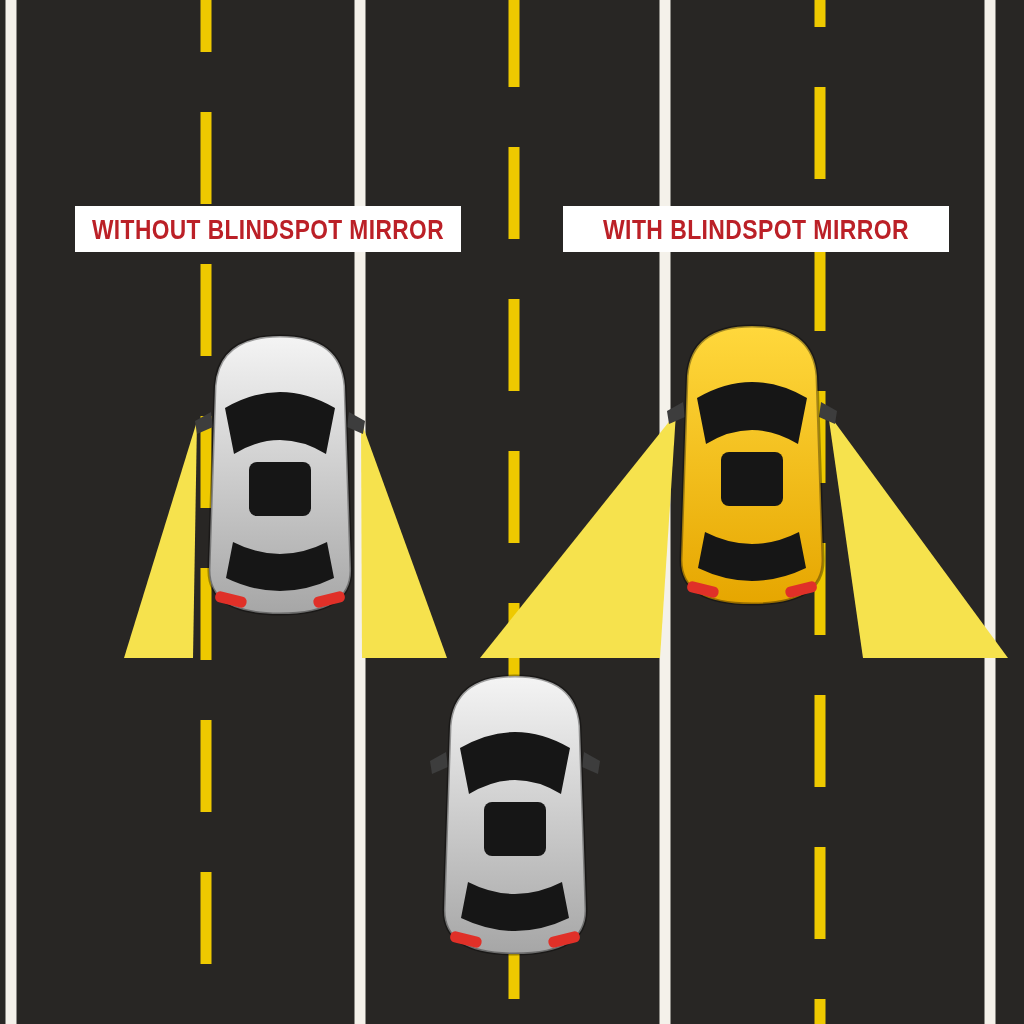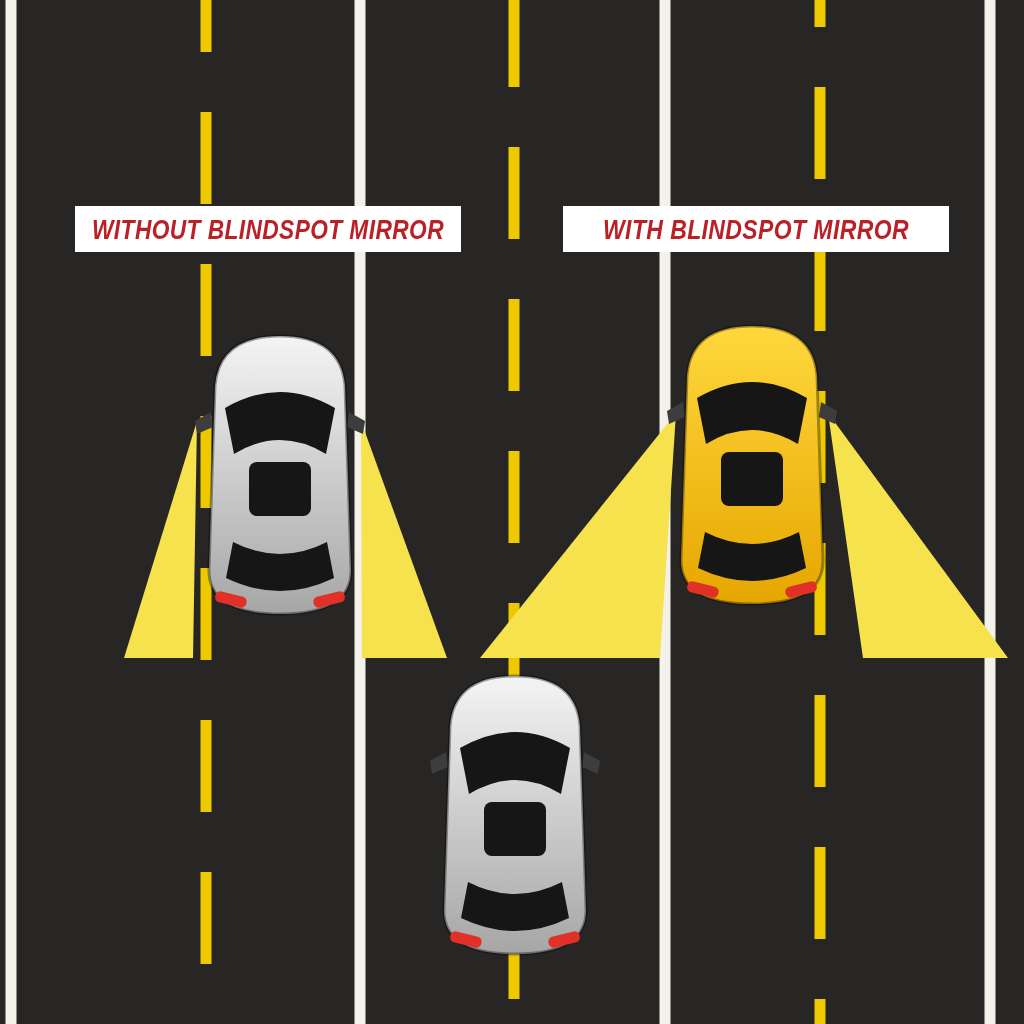--- a/index.html
+++ b/index.html
@@ -1,16 +1,16 @@
 <!DOCTYPE html>
 <html><head>
 <meta charset="utf-8">
 <style>
   html,body{margin:0;padding:0;background:#111;}
-  .stage{position:relative;width:1024px;height:1024px;overflow:hidden;font-style:italic;}
+  .stage{position:relative;width:1024px;height:1024px;overflow:hidden;}
   svg{display:block;}
   .banner-text{
     font-family:"Liberation Sans",sans-serif;
     font-weight:700;
     font-size:28px;
     letter-spacing:.5px;
   }
   .body-outline{stroke:rgba(0,0,0,.35);stroke-width:3;}
 </style>
 </head>

